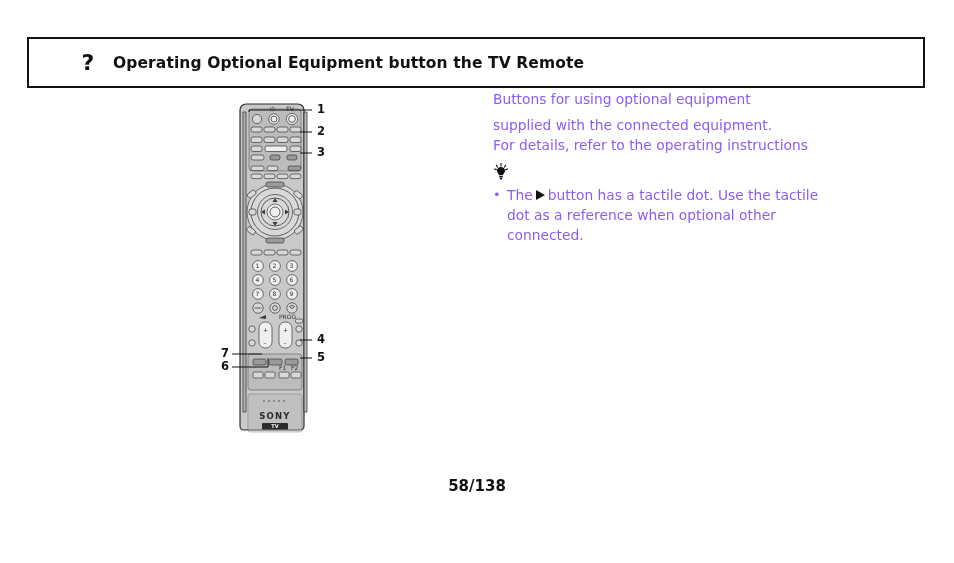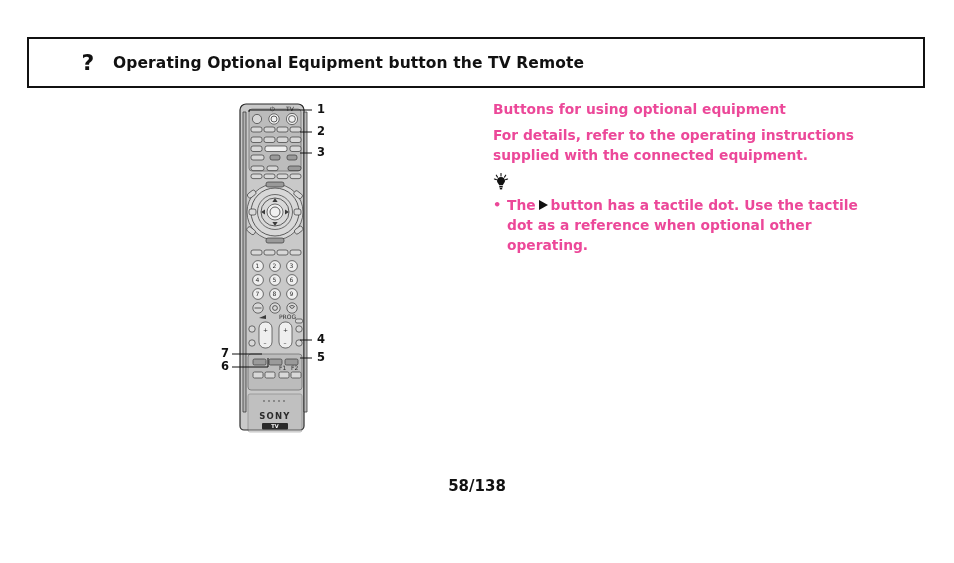--- a/index.html
+++ b/index.html
@@ -32,22 +32,22 @@
     width:18px;text-align:center;
   }
   .header-title{
     margin-left:16px;
     font-size:15.5px;font-weight:700;letter-spacing:.1px;color:#111;
     white-space:nowrap;
   }
 
   
   .textcol{
-    position:absolute;left:493px;top:99px;width:382px;
-    font-size:13.8px;line-height:20px;color:#ec4899;font-weight:700;
+    position:absolute;left:493px;top:89px;width:382px;
+    font-size:13.8px;line-height:20px;color:#8b5cf6;font-weight:400;
   }
   .textcol .lead{margin:0 0 6px 0;}
   .textcol .para{margin:0;}
   .tip-icon-wrap{margin:8px 0 4px 0;height:18px;}
   .bullets{margin:0;padding:0;list-style:none;}
   .bullets li{
     position:relative;padding-left:14px;margin-top:2px;
   }
   .bullets li .dot{
     position:absolute;left:0;top:0;font-size:13px;line-height:20px;
@@ -86,22 +86,22 @@
 
   <div class="header-box">
     <div class="header-inner">
       <div class="help-icon">?</div>
       <div class="header-title">Operating Optional Equipment button the TV Remote</div>
     </div>
   </div>
 
   <div class="textcol">
     <p class="lead">Buttons for using optional equipment</p>
+    <p class="para">supplied with the connected equipment.</p>
     <p class="para">For details, refer to the operating instructions</p>
-    <p class="para">supplied with the connected equipment.</p>
 
     <div class="tip-icon-wrap">
       <svg width="16" height="18" viewBox="0 0 16 18" aria-hidden="true">
         <g stroke="#111" stroke-width="1.1" stroke-linecap="round" fill="none">
           <line x1="8" y1="0.6" x2="8" y2="3.0"></line>
           <line x1="3.3" y1="2.2" x2="4.5" y2="4.1"></line>
           <line x1="12.7" y1="2.2" x2="11.5" y2="4.1"></line>
           <line x1="1.4" y1="6.0" x2="3.4" y2="6.6"></line>
           <line x1="14.6" y1="6.0" x2="12.6" y2="6.6"></line>
         </g>
@@ -110,21 +110,21 @@
                  0.6-0.7 1.5-1.6 1.5-3.1C12 5.7 10.3 4.0 8 4.0z" fill="#111"></path>
         <rect x="6.3" y="13.0" width="3.4" height="1.5" fill="#111"></rect>
         <rect x="6.8" y="15.0" width="2.4" height="1.4" fill="#111"></rect>
       </svg>
     </div>
 
     <ul class="bullets">
       <li>
         <span class="dot">•</span><span>The</span><span class="play-glyph"></span><span>button has a tactile dot. Use the tactile</span><br>
         <span>dot as a reference when optional other</span><br>
-        <span>operating.</span>
+        <span>connected.</span>
       </li>
     </ul>
   </div>
 
   <div class="figure">
     <svg width="145" height="340" viewBox="0 0 145 340" aria-hidden="true">
       <defs>
         <style>
           .body  { fill:#c9c9c9; stroke:#2b2b2b; stroke-width:1.2; }
           .shade { fill:#b2b2b2; stroke:#2b2b2b; stroke-width:0.8; }

